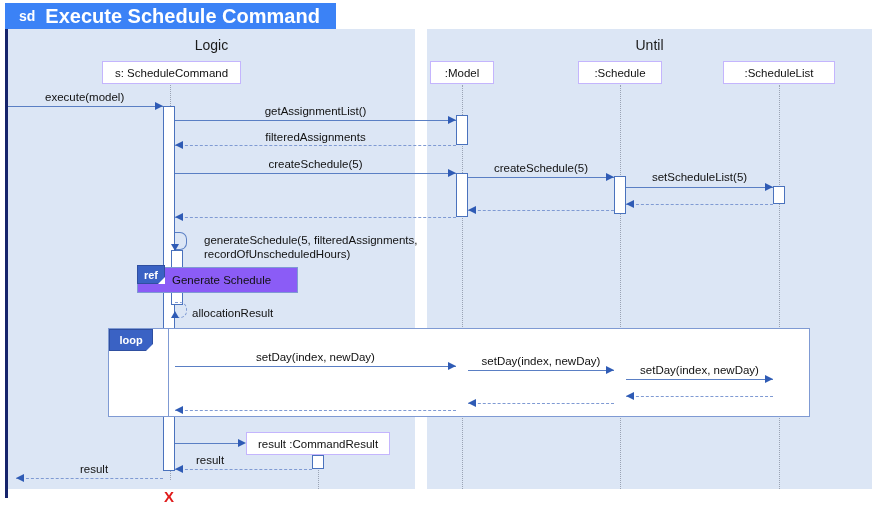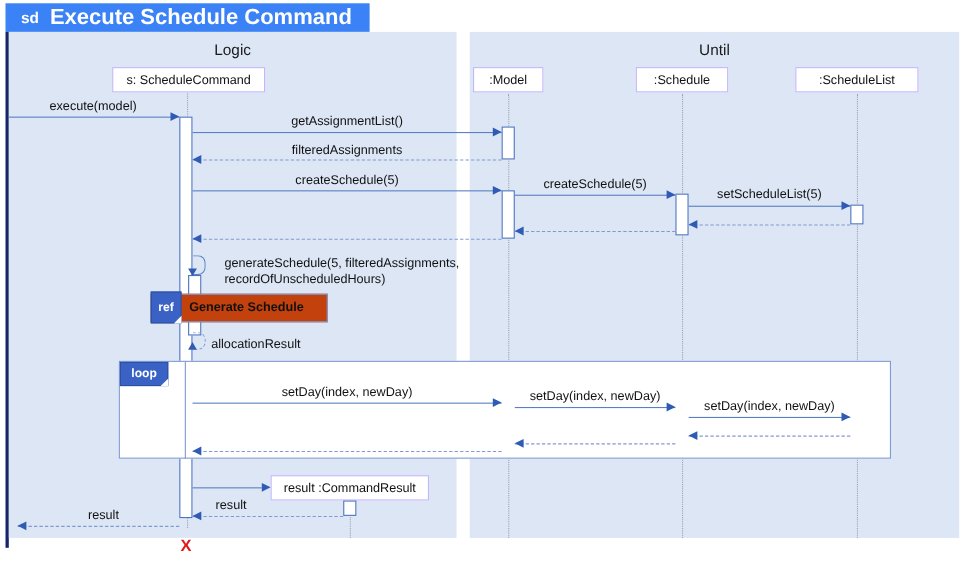--- a/index.html
+++ b/index.html
@@ -43,22 +43,22 @@
   .selfcall.dashed{border:1px dashed #7f9ad3;border-left:none;}
 
   
   .fragbox{position:absolute;box-sizing:border-box;border:1px solid #7f9ad3;background:#ffffff;}
   .fragtag{position:absolute;box-sizing:border-box;background:#3a62c4;color:#fff;
            font-size:11px;font-weight:bold;display:flex;align-items:center;
            justify-content:center;border:1px solid #2f4fa0;}
   .fragtag .cut{position:absolute;right:-1px;bottom:-1px;width:0;height:0;
                 border-left:7px solid transparent;border-bottom:7px solid #ffffff;}
   .guard{position:absolute;font-size:11.5px;color:#111;white-space:pre;}
-  .refbox{position:absolute;box-sizing:border-box;border:1px solid #7f9ad3;background:#c2410c;
-          display:flex;align-items:center;font-size:11.5px;color:#111;padding-left:34px;font-weight:bold;}
+  .refbox{position:absolute;box-sizing:border-box;border:1px solid #7f9ad3;background:#8b5cf6;
+          display:flex;align-items:center;font-size:11.5px;color:#111;padding-left:34px;}
   .destroy{position:absolute;color:#e01b1b;font-size:15px;font-weight:bold;line-height:1;}
 </style>
 </head>
 <body>
 
 <div id="canvas">
 
   <div class="sd-tab" style="left:5px;top:3px;height:26px;">
     <span class="kw">sd</span>
     <span class="ttl">Execute Schedule Command</span>
@@ -146,21 +146,21 @@
   <div class="selfcall" style="left:175px;top:232px;width:12px;height:18px;"></div>
   <div class="arrowhead d" style="left:171px;top:244px;"></div>
 
   <div class="mlabel" style="left:192px;top:306px;">allocationResult</div>
   <div class="selfcall dashed" style="left:175px;top:302px;width:12px;height:16px;"></div>
   <div class="arrowhead u" style="left:171px;top:311px;"></div>
 
   <div class="refbox" style="left:137px;top:267px;width:161px;height:26px;">
     <span>Generate Schedule</span>
   </div>
-  <div class="fragtag" style="left:137px;top:265px;width:28px;height:29px;">
+  <div class="fragtag" style="left:137px;top:265px;width:28px;height:19px;">
     <span>ref</span>
     <span class="cut"></span>
   </div>
 
   <div class="fragbox" style="left:108px;top:328px;width:702px;height:89px;"></div>
   <div class="fragtag" style="left:109px;top:329px;width:44px;height:22px;">
     <span>loop</span>
     <span class="cut"></span>
   </div>
   <div style="position:absolute;left:168px;top:329px;width:1px;height:88px;background:#7f9ad3;"></div>

